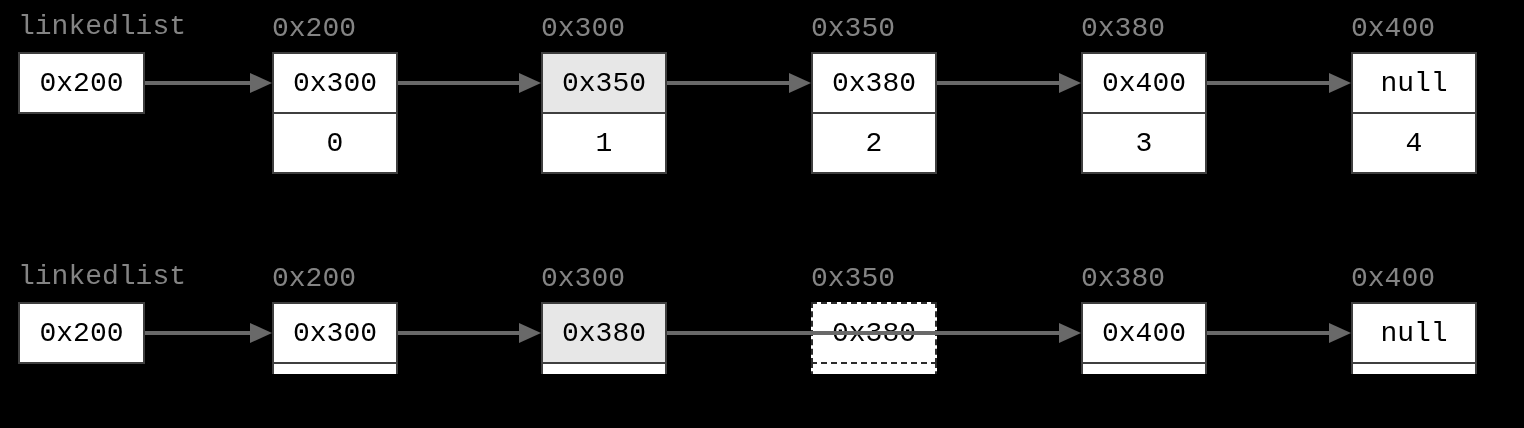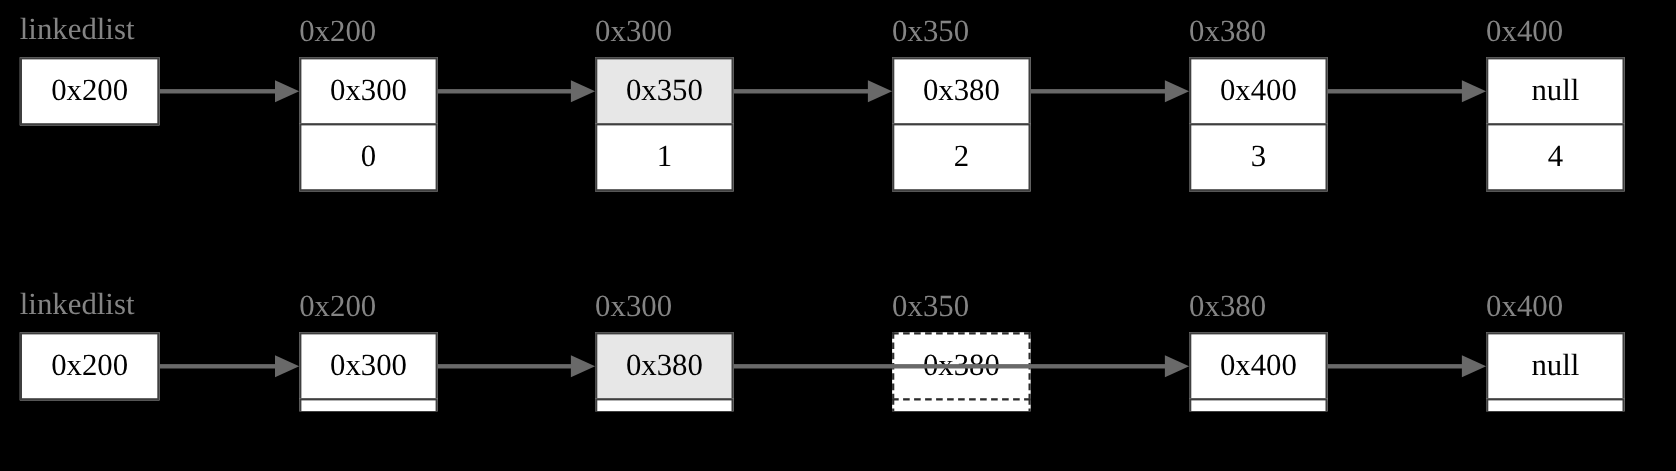--- a/index.html
+++ b/index.html
@@ -5,21 +5,21 @@
   html, body {
     margin: 0;
     padding: 0;
     background: #000000;
   }
   .canvas {
     position: relative;
     width: 1524px;
     height: 374px;
     background: var(--background, #000000);
-    font-family: Liberation Serif, serif;
+    font-family: Liberation Mono, monospace;
     overflow: hidden;
   }
   .var-label, .node-label {
     position: absolute;
     font-size: 28px;
     line-height: 34px;
     color: var(--label-text, #848484);
     white-space: nowrap;
   }
   .head-box {

